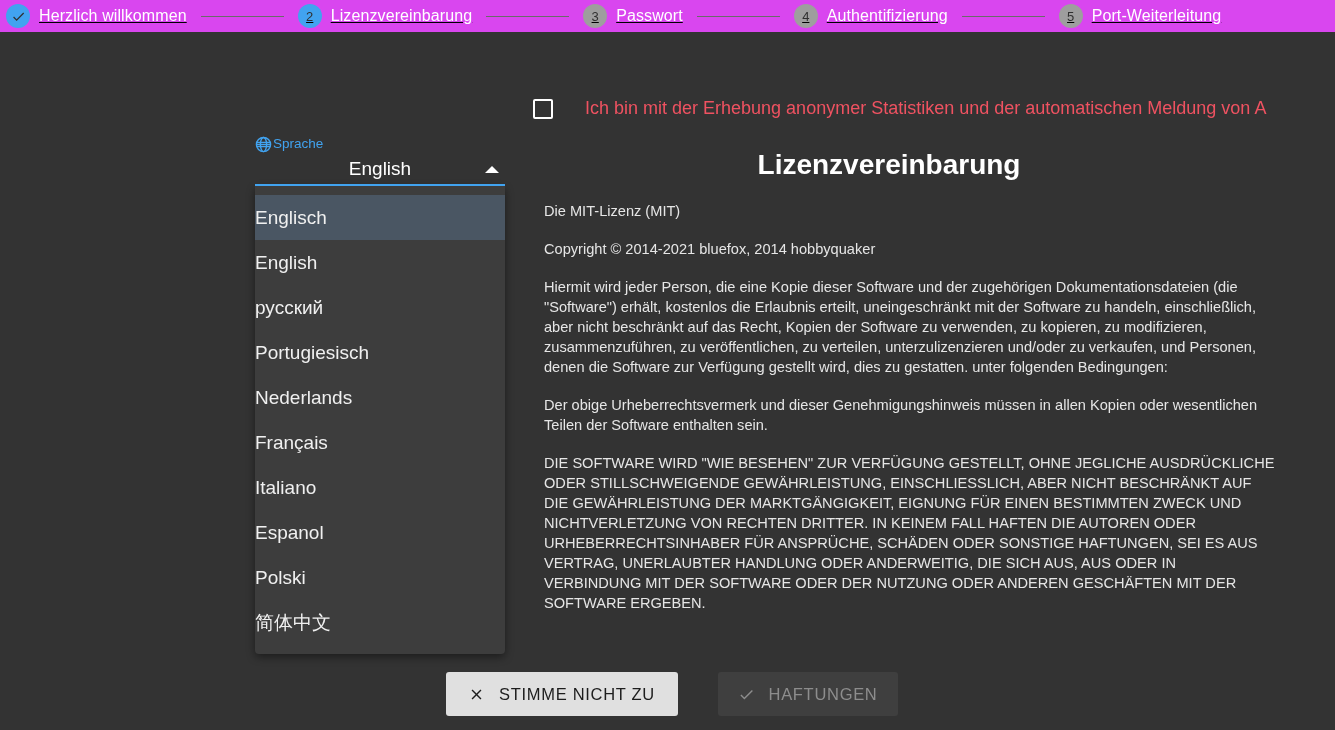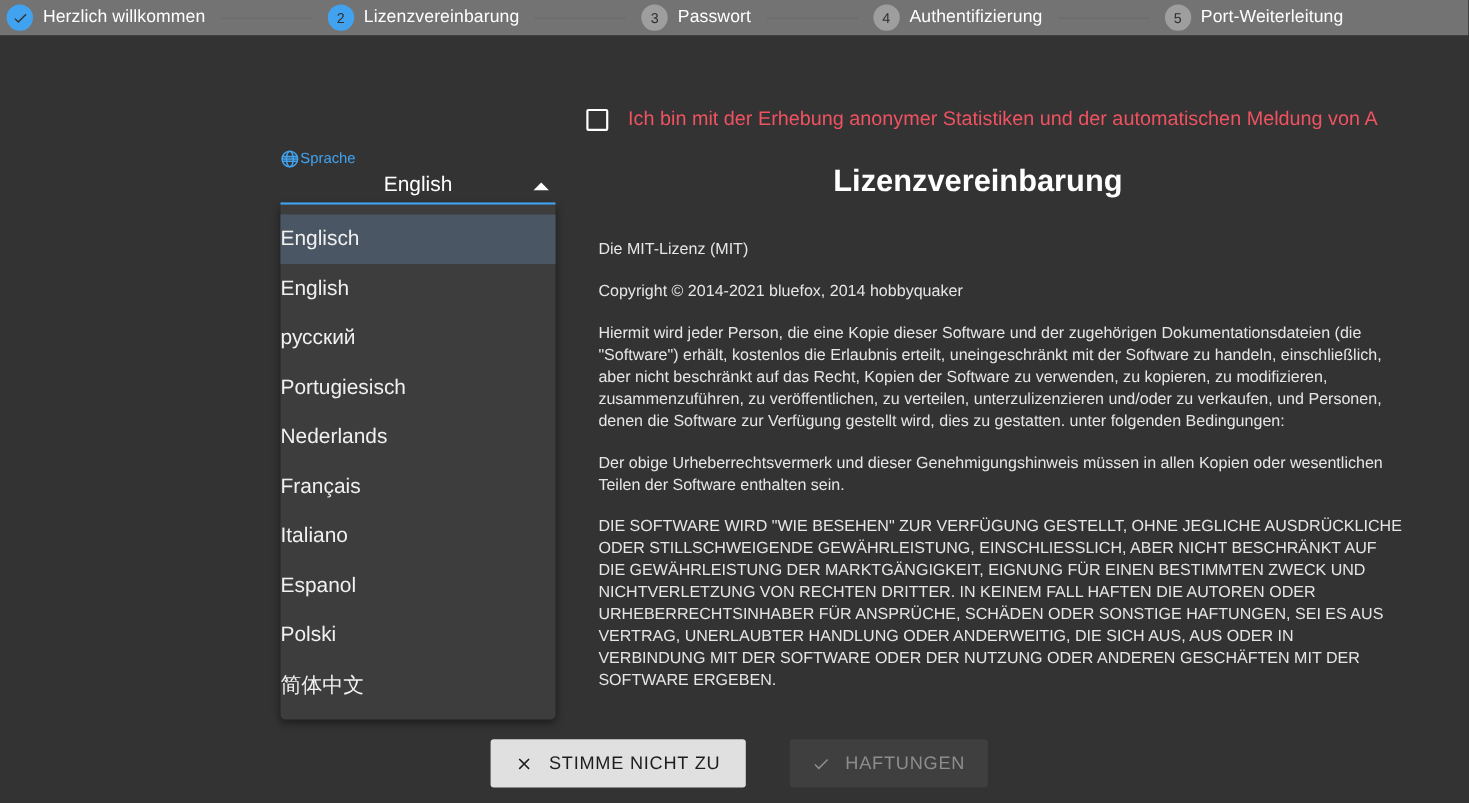--- a/index.html
+++ b/index.html
@@ -6,26 +6,27 @@
   html, body {
     width: 1335px; height: 730px;
     background: #333333;
     font-family: "Liberation Sans", sans-serif;
     overflow: hidden;
   }
 
   
   .stepper {
     height: 32px;
-    background: #737373;
+    background: #d946ef;
     display: flex;
     align-items: center;
     padding: 0 6px;
     white-space: nowrap;
     overflow: hidden;
+    text-decoration: underline;
   }
   .step { display: flex; align-items: center; flex: 0 0 auto; }
   .step-circle {
     width: 24px; height: 24px;
     border-radius: 50%;
     display: flex; align-items: center; justify-content: center;
     font-size: 13px;
     color: #303030;
     flex: 0 0 auto;
   }
@@ -90,21 +91,21 @@
     align-items: center;
     color: #f0f0f0;
     font-size: 19px;
     cursor: pointer;
   }
   .lang-item.selected { background: #4a5663; }
 
   
   .right { position: absolute; left: 533px; top: 62px; right: 0; }
 
-  .stats-row { display: flex; align-items: flex-start; }
+  .stats-row { display: flex; align-items: flex-start; gap: 14px; }
   .cbox {
     width: 20px; height: 20px;
     border: 2px solid #ffffff;
     border-radius: 2px;
     margin-top: 5px;
     flex: 0 0 auto;
     cursor: pointer;
     background: transparent;
   }
   .stats-text {
@@ -121,21 +122,21 @@
   }
 
   .license-title {
     color: #ffffff;
     font-size: 28px;
     font-weight: bold;
     text-align: center;
     margin: 27px 0 0 0;
     padding-right: 90px;
   }
-  .license-body { margin: 36px 0 0 11px; width: 731px; }
+  .license-body { margin: 20px 0 0 11px; width: 731px; }
   .license-body p {
     color: #e6e6e6;
     font-size: 14.6px;
     line-height: 20px;
     margin-bottom: 18px;
   }
   .license-body p:last-child { margin-bottom: 0; }
 
   
   .footer {

